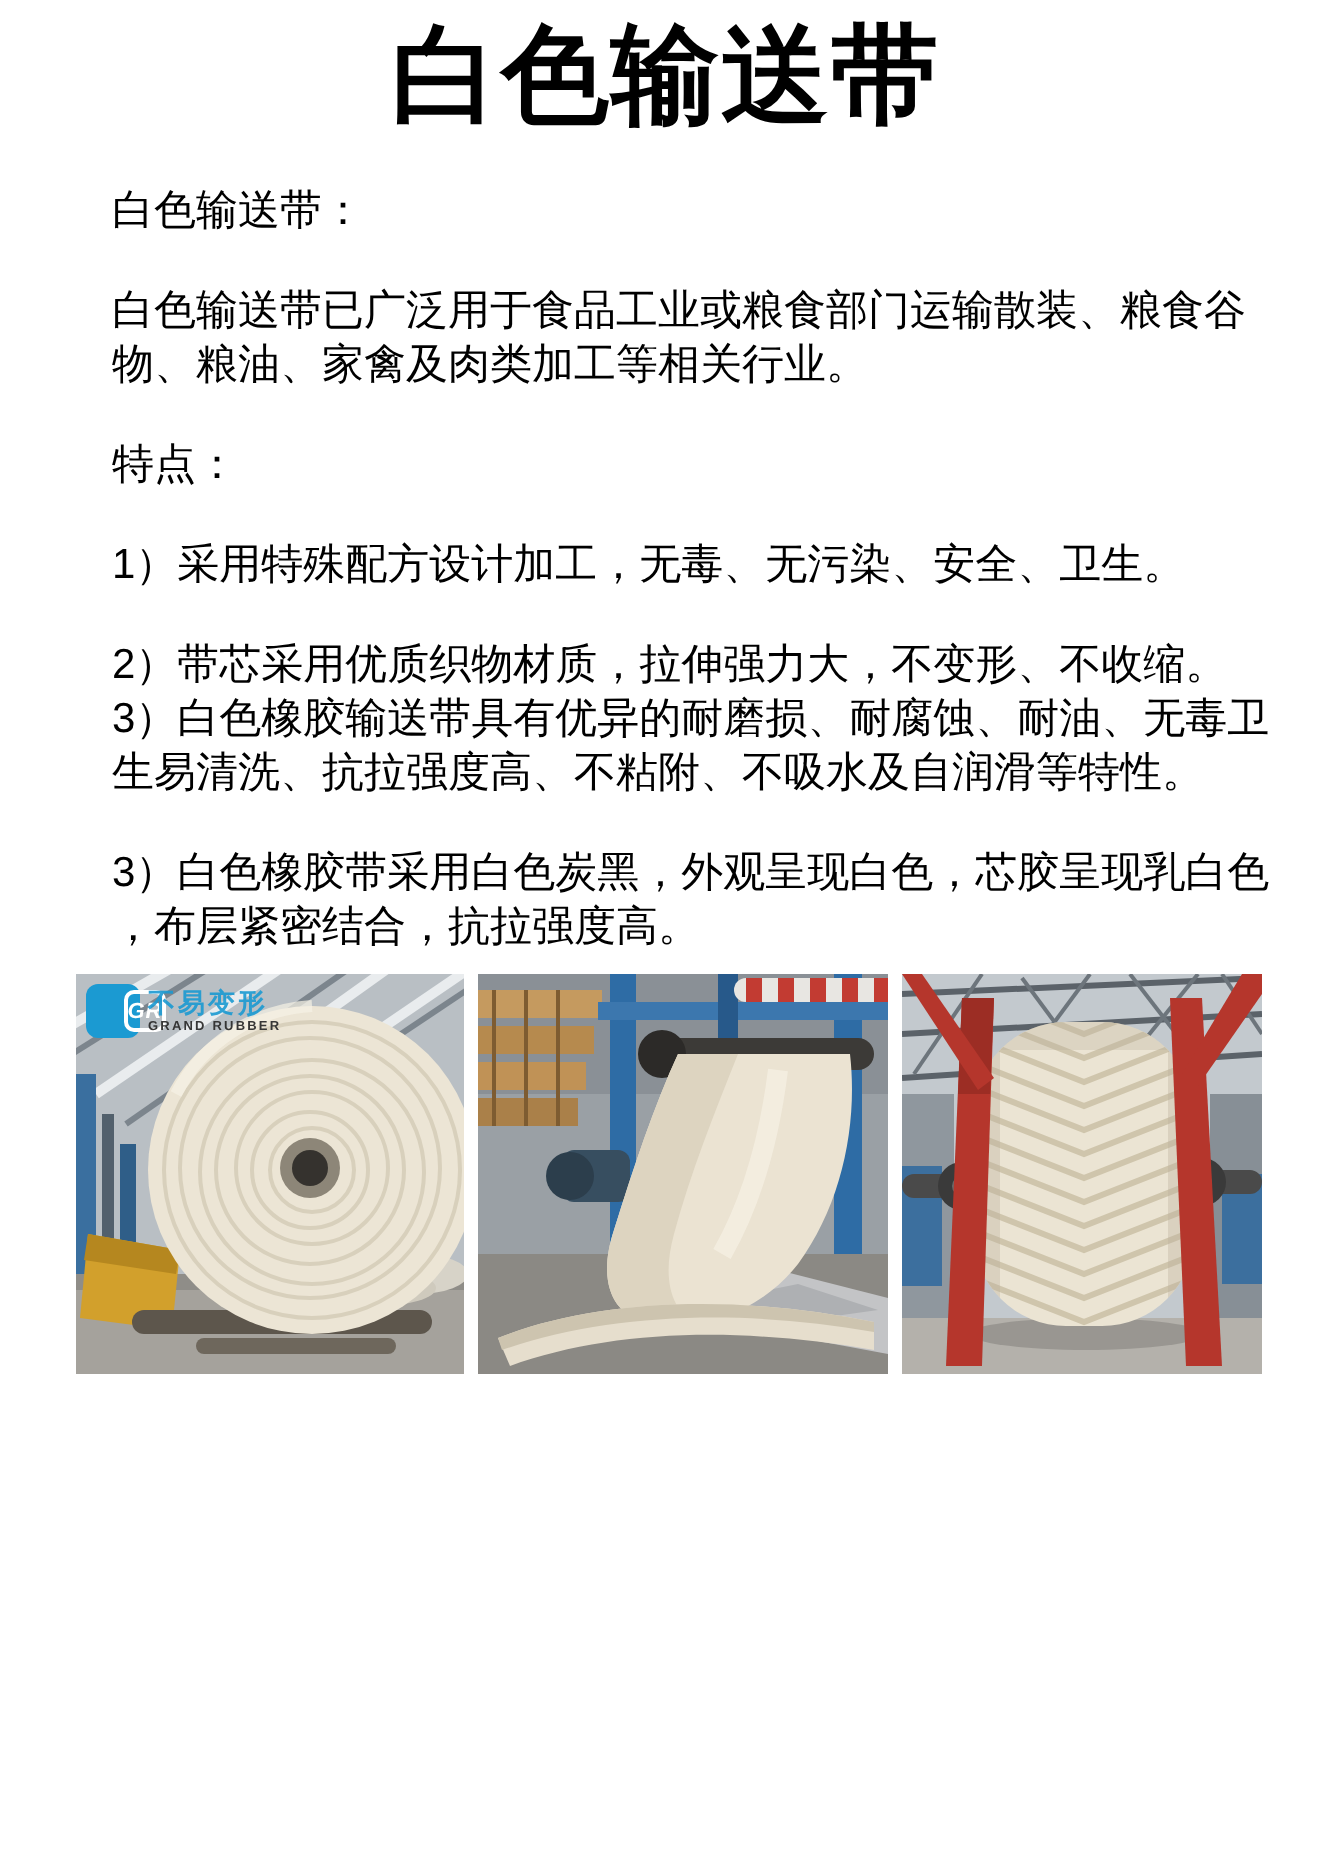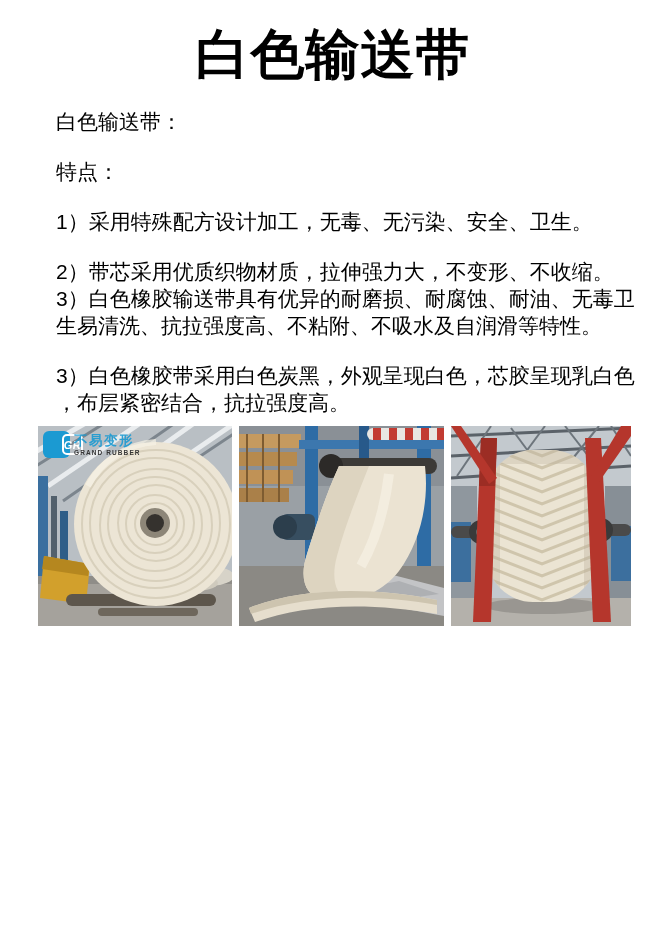--- a/index.html
+++ b/index.html
@@ -4,21 +4,21 @@
 <style>
   html, body { margin: 0; padding: 0; }
   body {
     width: 666px; height: 930px;
     background: #ffffff;
     color: #000000;
     font-family: "Liberation Sans", sans-serif;
     overflow: hidden;
   }
   .page-title {
-    margin: 24px 0 0 0;
+    margin: 8px 0 0 0;
     font-size: 54px;
     line-height: 60px;
     font-weight: 700;
     text-align: center;
     letter-spacing: 1px;
   }
   .content {
     margin: 24px 20px 0 56px;
     font-size: 21px;
     line-height: 27px;
@@ -72,20 +72,22 @@
 </style>
 </head>
 <body>
 
 <main>
 
   <h1 class="page-title">白色输送带</h1>
 
   <section class="content">
     <p>白色输送带：</p>
+    <p>白色输送带已广泛用于食品工业或粮食部门运输散装、粮食谷
+物、粮油、家禽及肉类加工等相关行业。</p>
     <p>特点：</p>
     <p>1）采用特殊配方设计加工，无毒、无污染、安全、卫生。</p>
     <p>2）带芯采用优质织物材质，拉伸强力大，不变形、不收缩。
 3）白色橡胶输送带具有优异的耐磨损、耐腐蚀、耐油、无毒卫
 生易清洗、抗拉强度高、不粘附、不吸水及自润滑等特性。</p>
     <p>3）白色橡胶带采用白色炭黑，外观呈现白色，芯胶呈现乳白色
 ，布层紧密结合，抗拉强度高。</p>
   </section>
 
   <div class="photos">

